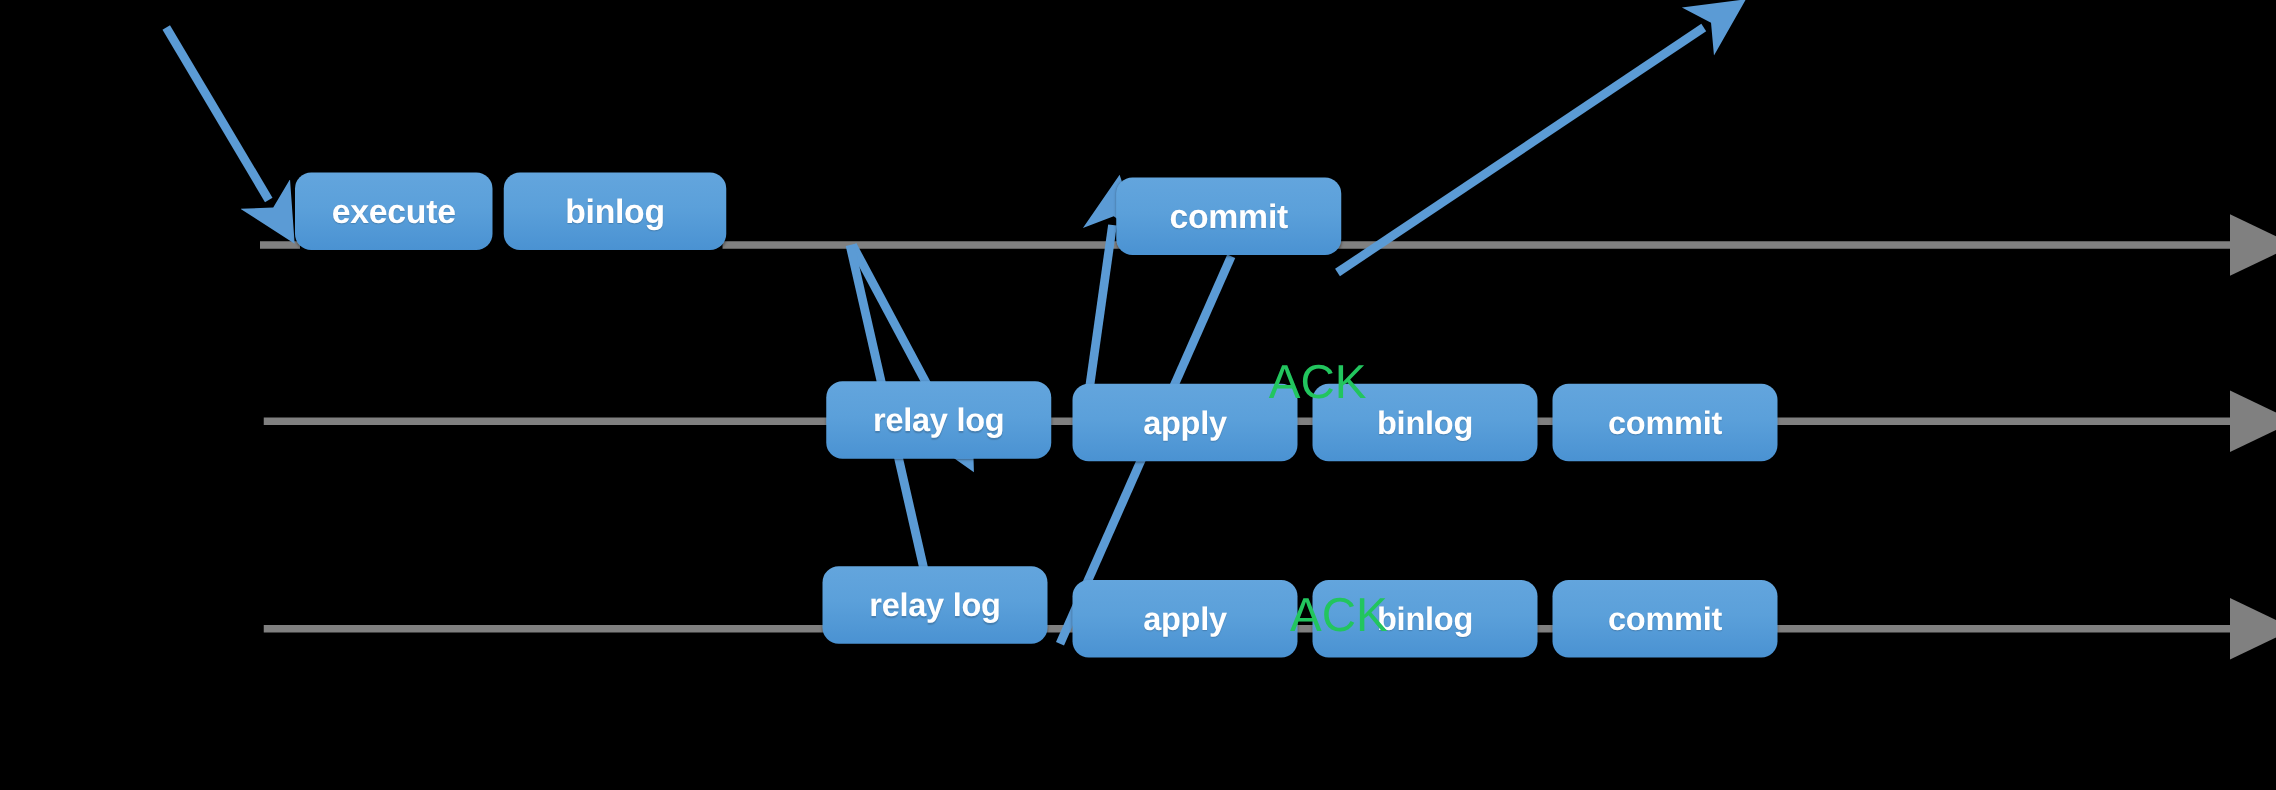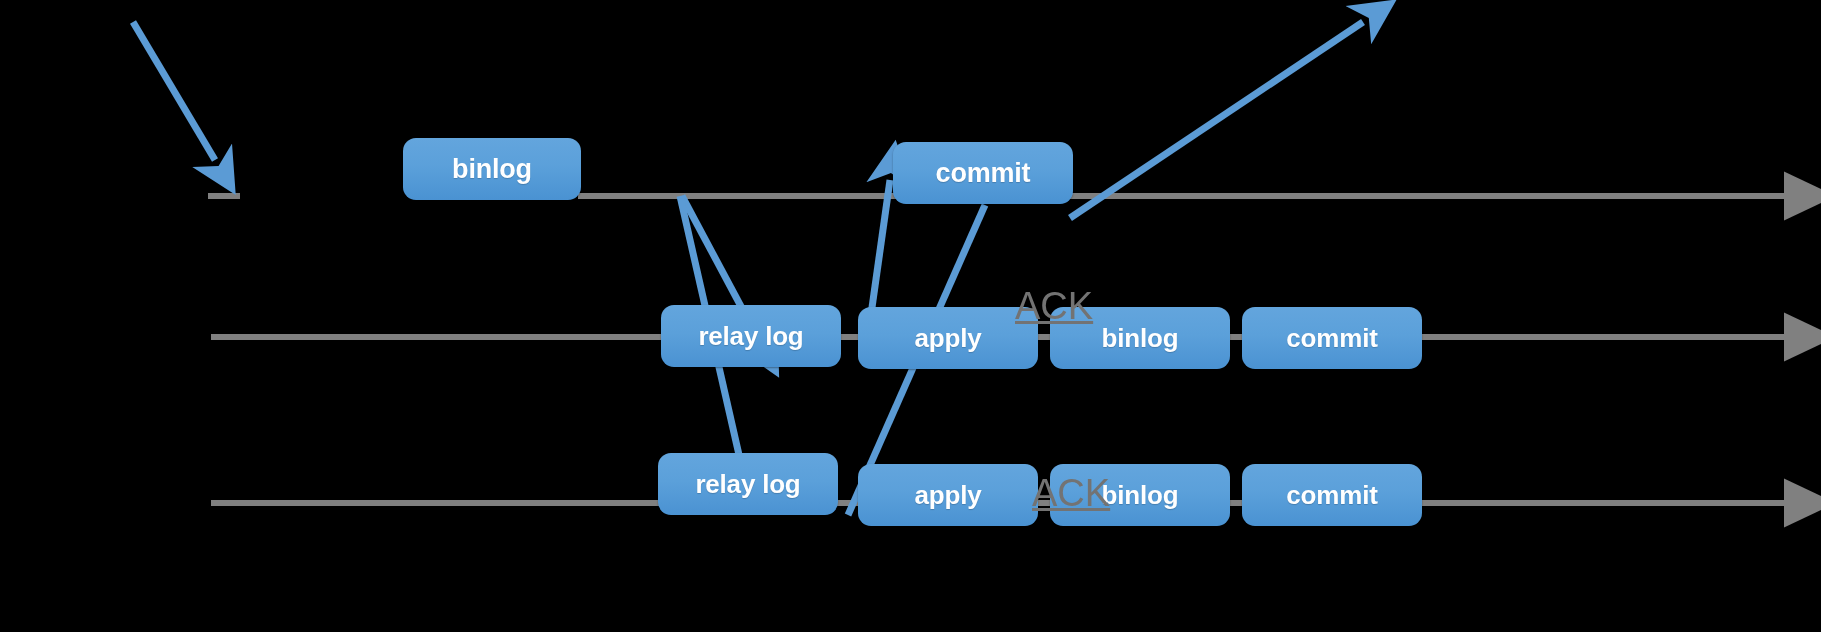--- a/index.html
+++ b/index.html
@@ -35,25 +35,24 @@
     font-weight: bold;
     font-family: "Liberation Sans", sans-serif;
     letter-spacing: -0.2px;
     background: linear-gradient(to bottom, #63a5dd 0%, #5ba0da 45%, #4a92d2 100%);
     box-shadow: 0 1px 2px rgba(0,0,0,0.35);
     text-shadow: 0 1px 1px rgba(0,0,0,0.18);
     white-space: nowrap;
   }
   .ack-label {
     position: absolute;
-    color: #737373;
+    color: #22c55e;
     font-family: "Liberation Sans", sans-serif;
     font-weight: normal;
     white-space: nowrap;
-    text-decoration: underline;
   }
 </style>
 </head>
 <body>
 
 <div id="stage">
 
   <svg id="wires" viewBox="0 0 1821 632" xmlns="http://www.w3.org/2000/svg">
     <defs>
       <marker id="grayhead" markerWidth="9" markerHeight="9" refX="1" refY="4.5" orient="auto" markerUnits="strokeWidth">
@@ -96,20 +95,23 @@
 
     <g>
       <line x1="848" y1="515" x2="985" y2="205" stroke="#5b9bd5" stroke-width="7"></line>
     </g>
 
     <g>
       <line x1="1070" y1="218" x2="1363" y2="22" stroke="#5b9bd5" stroke-width="7" marker-end="url(#bluehead2)"></line>
     </g>
   </svg>
 
+  <div class="node" style="left:236px; top:138px; width:158px; height:62px; font-size:27px;">
+    <span>execute</span>
+  </div>
 
   <div class="node" style="left:403px; top:138px; width:178px; height:62px; font-size:27px;">
     <span>binlog</span>
   </div>
 
   <div class="node" style="left:893px; top:142px; width:180px; height:62px; font-size:27px;">
     <span>commit</span>
   </div>
 
   <div class="node" style="left:661px; top:305px; width:180px; height:62px; font-size:26px;">

